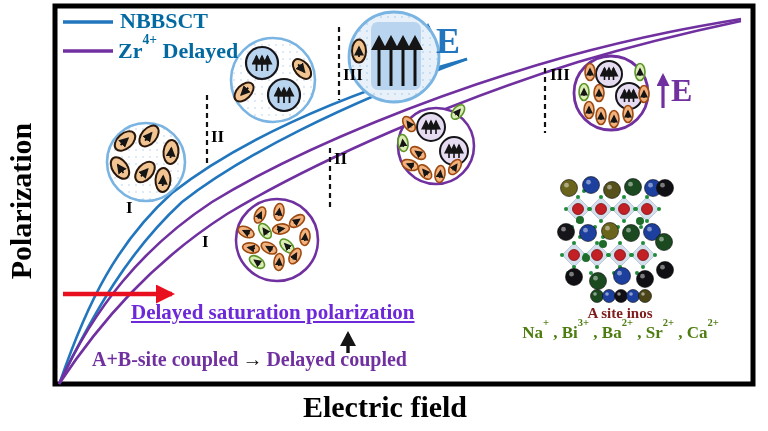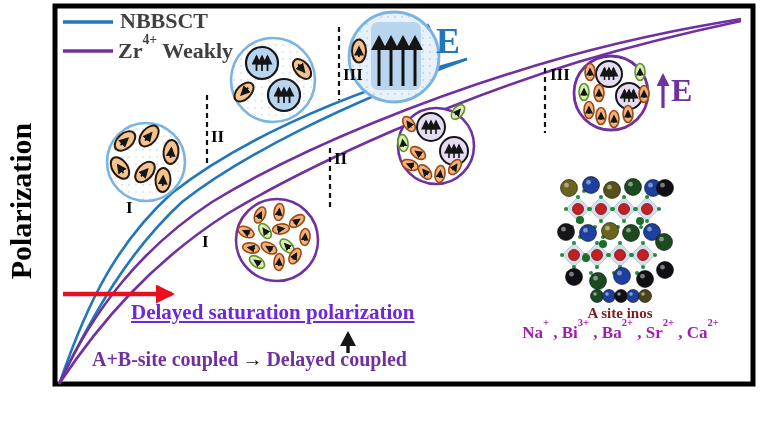--- a/index.html
+++ b/index.html
@@ -1,32 +1,32 @@
 <!DOCTYPE html>
 <html><head>
 <meta charset="utf-8">
 <style>
   html,body{margin:0;padding:0;background:#fff;}
   body{width:768px;height:431px;position:relative;overflow:hidden;
        font-family:"Liberation Serif", serif;}
   #stage{position:absolute;left:0;top:0;width:768px;height:431px;}
   svg.layer{position:absolute;left:0;top:0;}
   .txt{position:absolute;white-space:nowrap;line-height:1;}
-  .legend-label{font-weight:bold;font-size:22px;color:#404040;}
+  .legend-label{font-weight:bold;font-size:22px;color:#0369a1;}
   .axis-label{font-weight:bold;font-size:30px;color:#000;}
   .y-axis{left:-99px;top:186px;width:240px;text-align:center;transform:rotate(-90deg);}
   .x-axis{left:255px;top:392px;width:260px;text-align:center;}
   .roman{font-weight:bold;font-size:17px;color:#000000;}
   .e-blue{font-weight:bold;font-size:36px;color:#2176bd;}
   .e-purple{font-weight:bold;font-size:32px;color:#7030a0;}
   .ann-red{font-weight:bold;font-size:21px;color:#6d28d9;text-decoration:underline;}
   .ann-purple{font-weight:bold;font-size:20px;color:#7030a0;}
   .ann-purple .arrow{color:#111;padding:0 4px;}
   .inset-caption{font-weight:bold;font-size:15px;color:#7f1d1d;left:560px;top:306px;width:120px;text-align:center;}
-  .inset-ions{font-weight:bold;font-size:17px;color:#a21caf;left:518px;top:323px;width:205px;text-align:center;}
+  .inset-ions{font-weight:bold;font-size:17px;color:#4d7c0f;left:518px;top:323px;width:205px;text-align:center;}
   sup{font-size:62%;position:relative;top:-0.45em;}
 </style>
 </head>
 <body>
 
 <div id="stage">
 
 <svg class="layer" width="768" height="431" viewBox="0 0 768 431">
   <defs>
     <marker id="ahS" markerUnits="userSpaceOnUse" markerWidth="9" markerHeight="9" refX="6.5" refY="4" orient="auto">
@@ -435,23 +435,24 @@
         <circle cx="621" cy="296" r="6.5" fill="#101014" stroke="#0a0a0a" stroke-width="0.6"></circle>
         <circle cx="619" cy="294" r="1.8" fill="#ffffff" fill-opacity="0.5"></circle>
         <circle cx="633" cy="296" r="6.5" fill="#1d3f9e" stroke="#0a0a0a" stroke-width="0.6"></circle>
         <circle cx="631" cy="294" r="1.8" fill="#ffffff" fill-opacity="0.5"></circle>
         <circle cx="645" cy="296" r="6.5" fill="#4a4416" stroke="#0a0a0a" stroke-width="0.6"></circle>
         <circle cx="643" cy="294" r="1.8" fill="#ffffff" fill-opacity="0.5"></circle>
       </g>
 </svg>
 
 <div class="txt legend-label" style="left:120px;top:10px"><span>NBBSCT</span></div>
-<div class="txt legend-label" style="left:118px;top:39px"><span>Zr</span><sup>4+</sup><span> Weakly</span></div>
+<div class="txt legend-label" style="left:118px;top:39px"><span>Zr</span><sup>4+</sup><span> Delayed</span></div>
 
 <div class="txt axis-label y-axis">Polarization</div>
+<div class="txt axis-label x-axis">Electric field</div>
 
 <div class="txt roman" style="left:126px;top:199px">I</div>
 <div class="txt roman" style="left:211px;top:128px">II</div>
 <div class="txt roman" style="left:343px;top:66px">III</div>
 <div class="txt roman" style="left:202px;top:233px">I</div>
 <div class="txt roman" style="left:334px;top:150px">II</div>
 <div class="txt roman" style="left:550px;top:66px">III</div>
 
 <div class="txt e-blue" style="left:436px;top:23px">E</div>
 <div class="txt e-purple" style="left:671px;top:74px">E</div>

